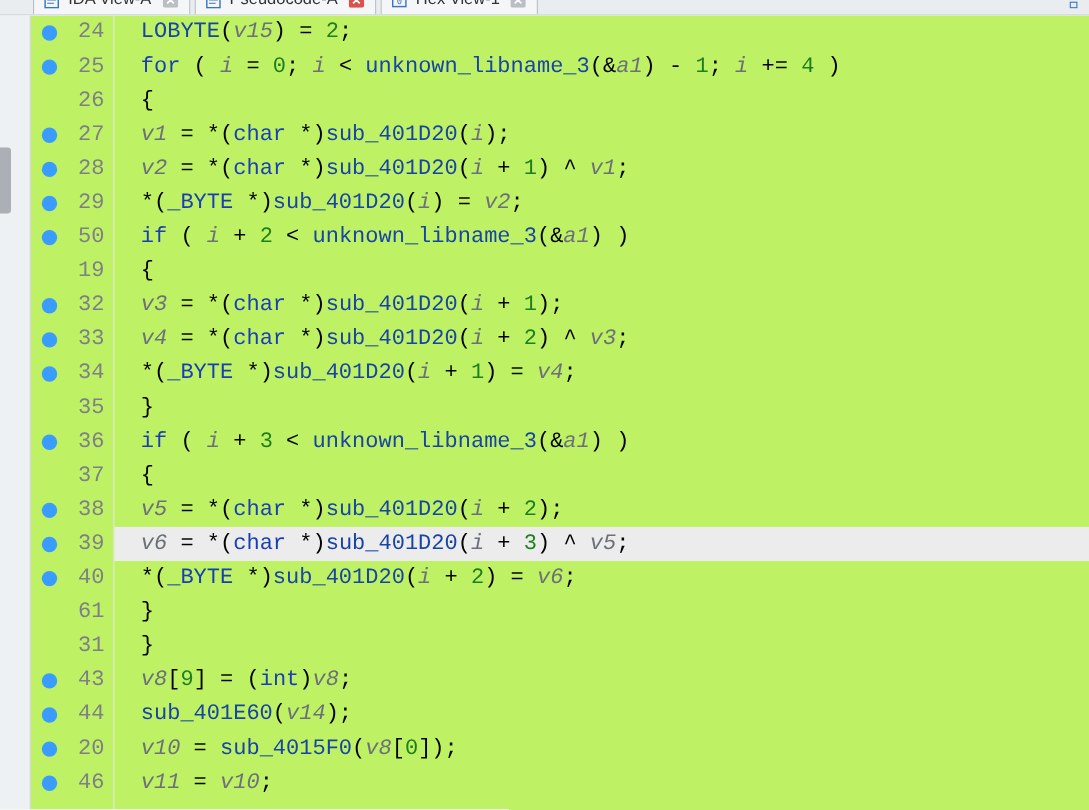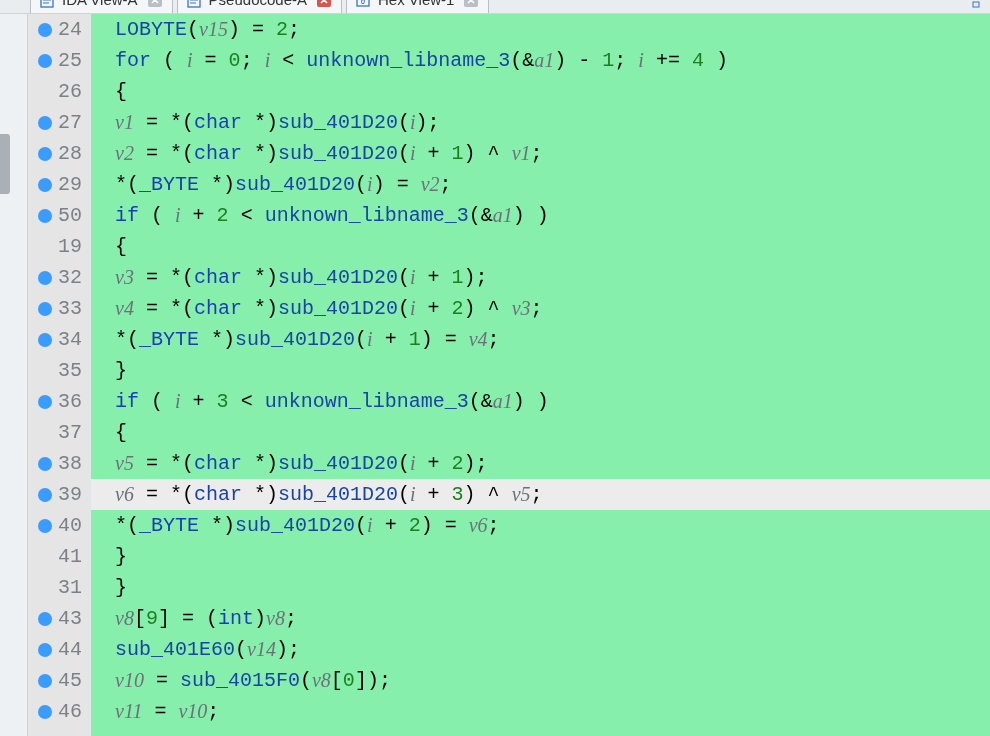--- a/index.html
+++ b/index.html
@@ -60,27 +60,27 @@
     border-radius:0 3px 3px 0;
   }
 
   
   .editor {
     flex:1;
     display:flex;
     overflow:hidden;
   }
   .gutter {
-    width:63px;
-    background:#e5e5e5;
+    width:76px;
+    background:#bef264;
     border-right:1px solid #e3e6e9;
   }
   .code {
     flex:1;
-    background:#86efac;
+    background:#bef264;
     position:relative;
   }
 
   .line {
     height:31px;
     display:flex;
     align-items:center;
   }
   .gutter .line {
     justify-content:flex-end;
@@ -95,21 +95,21 @@
     position:absolute;
     left:10px;
   }
   .code .line { padding-left:24px; white-space:pre; color:#000; }
   .code .line.hl { background:#ececec; }
 
   
   .kw  { color:#1a3fb5; }          
   .ty  { color:#1a3fb5;text-align:center; }          
   .fn  { color:#1844a5; }          
-  .id  { color:#6c7179; font-style:italic;font-family:Liberation Serif, serif; }  
+  .id  { color:#6c7179; font-style:italic; }  
   .num { color:#1e7f1e; }
   .op  { color:#000; }
   .pn  { color:#000; }
 </style>
 </head>
 <body>
 
 <div class="tabstrip">
   <div class="tab">
     <svg class="tabicon" viewBox="0 0 16 16">
@@ -221,36 +221,36 @@
         </div>
         <div class="line">
           <div class="dot"></div>
           <span>39</span>
         </div>
         <div class="line">
           <div class="dot"></div>
           <span>40</span>
         </div>
         <div class="line">
-          <span>41</span>
+          <span>61</span>
         </div>
         <div class="line">
           <span>31</span>
         </div>
         <div class="line">
           <div class="dot"></div>
           <span>43</span>
         </div>
         <div class="line">
           <div class="dot"></div>
           <span>44</span>
         </div>
         <div class="line">
           <div class="dot"></div>
-          <span>45</span>
+          <span>20</span>
         </div>
         <div class="line">
           <div class="dot"></div>
           <span>46</span>
         </div>
       </div>
     <div class="code" id="code">
         <div class="line">        <span class="fn">LOBYTE</span><span class="pn">(</span><span class="id">v15</span><span class="pn">)</span><span class="op"> = </span><span class="num">2</span><span class="pn">;</span></div>
         <div class="line">        <span class="kw">for</span><span class="pn"> ( </span><span class="id">i</span><span class="op"> = </span><span class="num">0</span><span class="pn">; </span><span class="id">i</span><span class="op"> &lt; </span><span class="fn">unknown_libname_3</span><span class="pn">(&amp;</span><span class="id">a1</span><span class="pn">)</span><span class="op"> - </span><span class="num">1</span><span class="pn">; </span><span class="id">i</span><span class="op"> += </span><span class="num">4</span><span class="pn"> )</span></div>
         <div class="line">        <span class="pn">{</span></div>

